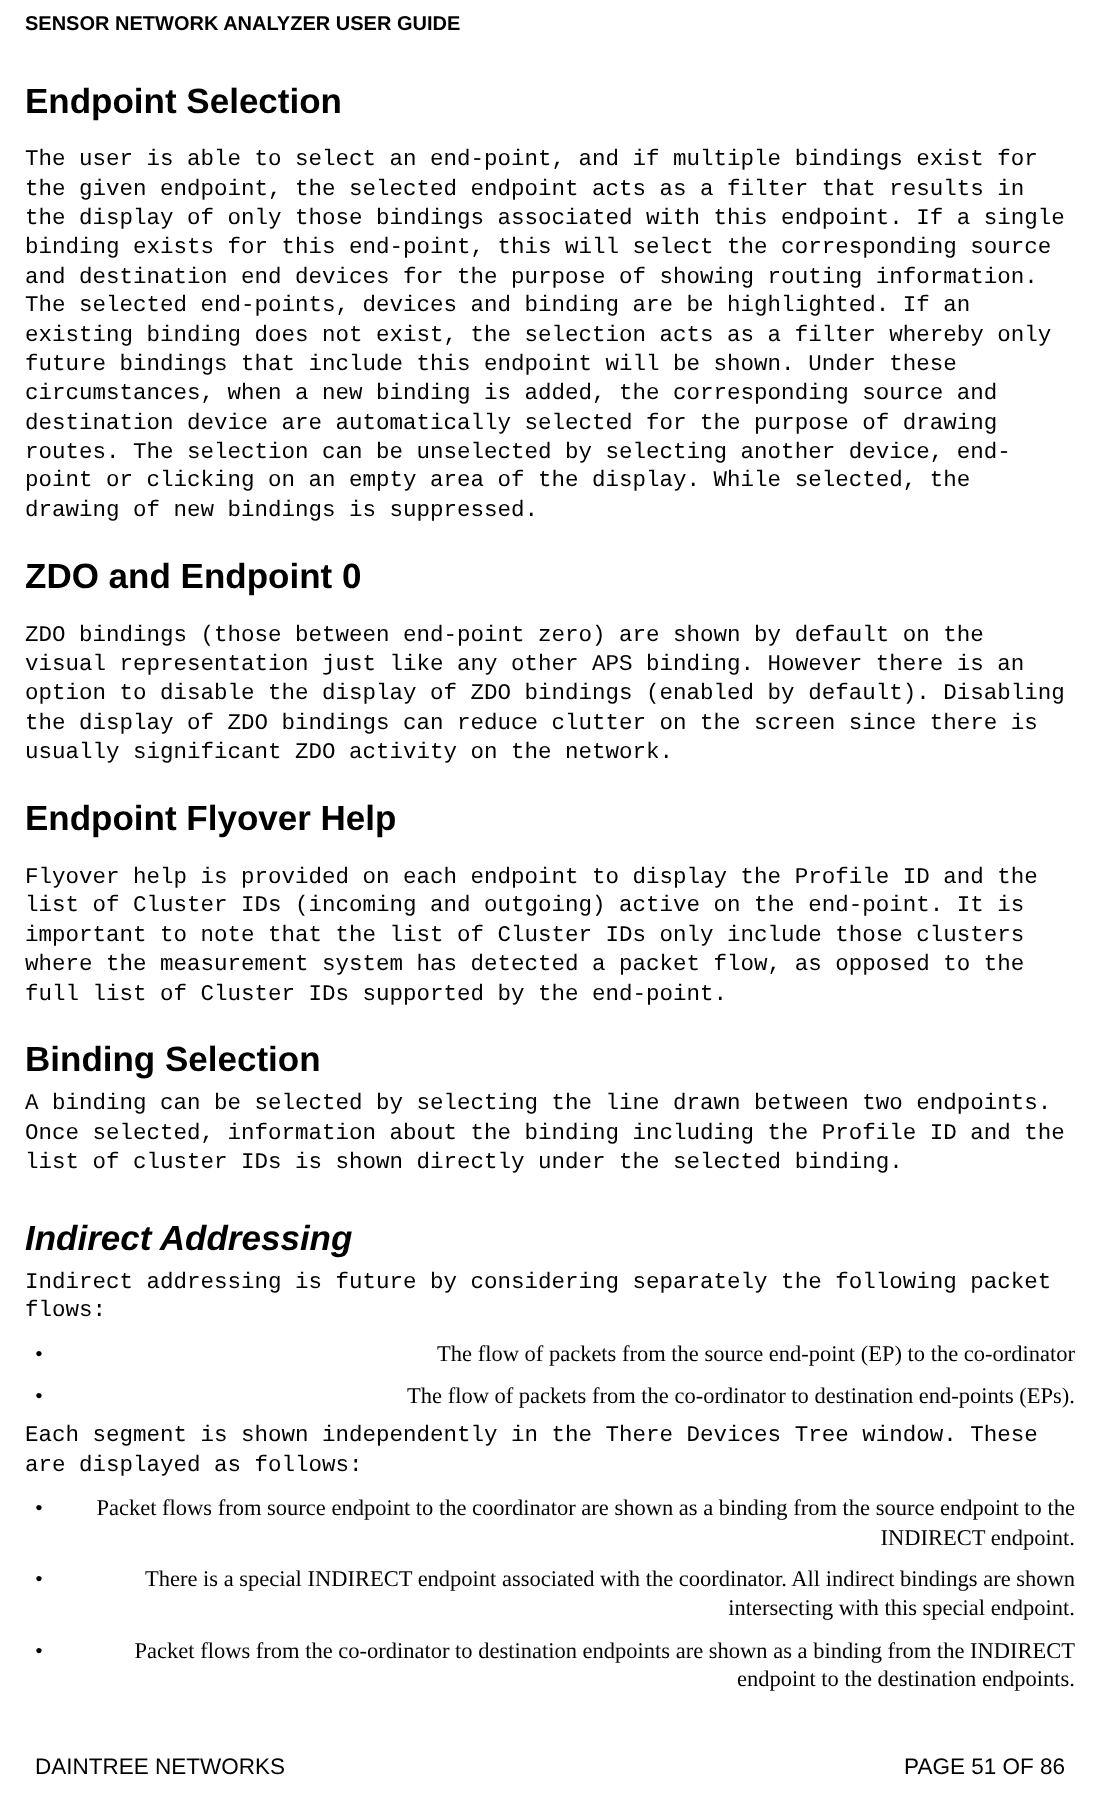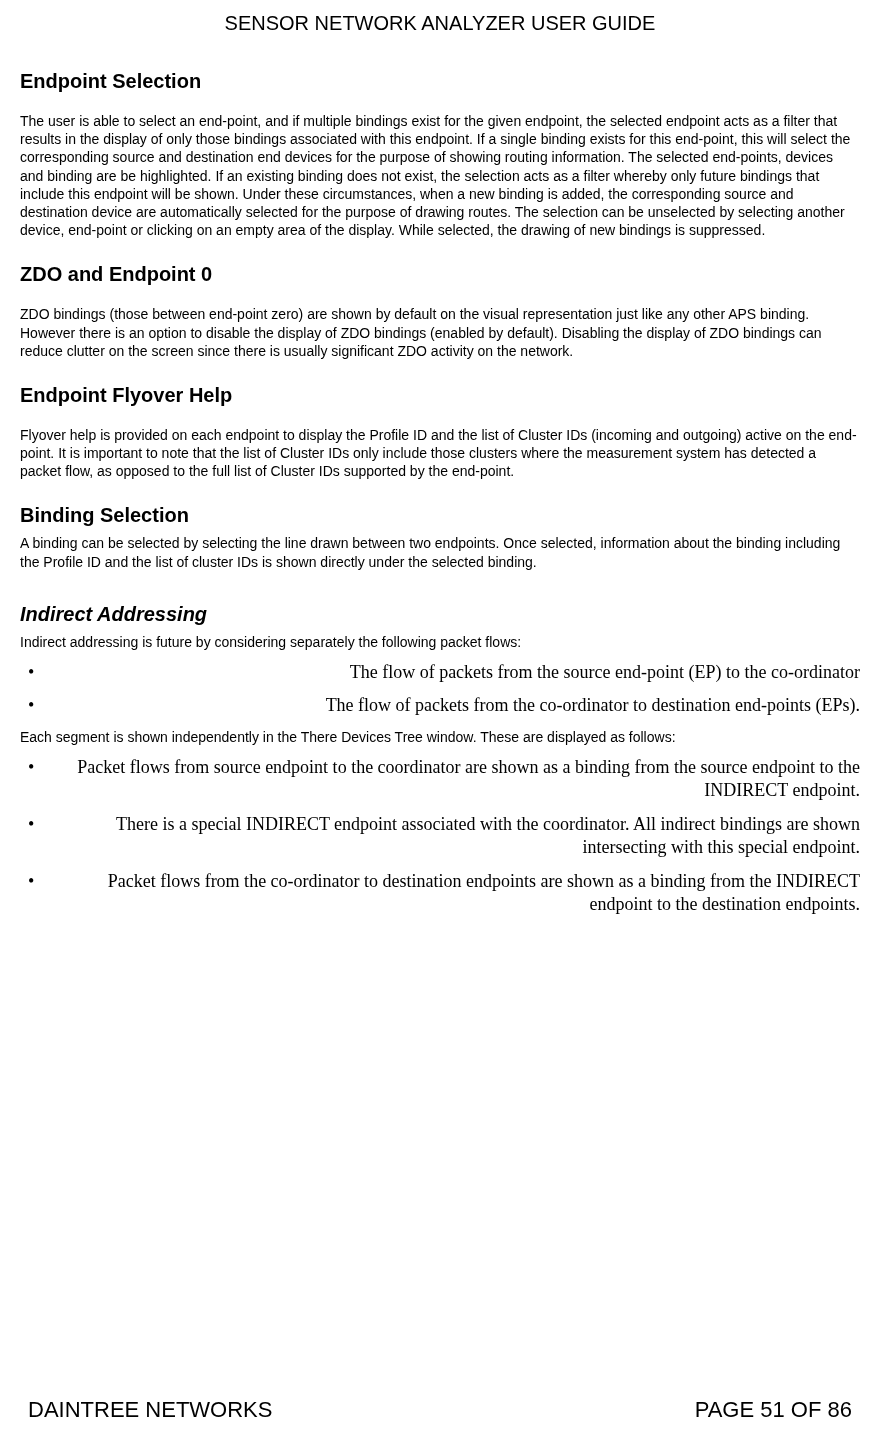--- a/index.html
+++ b/index.html
@@ -9,39 +9,38 @@
       background: #ffffff;
       font-family: "Times New Roman", Times, serif;
       font-size: 18px;
       line-height: 1.3;
       color: #000;
       position: relative;
       padding: 10px 20px 0 20px;
     }
     .doc-title {
       font-family: Arial, Helvetica, sans-serif;
-      font-weight: normal;
-      font-size: 20px;
-      text-align: center;
+      font-weight: bold;
+      font-size: 16px;
       margin-bottom: 32px;
     }
     h2.section {
       font-family: Arial, Helvetica, sans-serif;
       font-weight: bold;
-      font-size: 20px;
+      font-size: 28px;
       margin-top: 22px;
       margin-bottom: 18px;
     }
     h2.section.tight {
       margin-bottom: 6px;
       margin-top: 22px;
     }
     p.body {
-      font-family: Liberation Sans, sans-serif;
-      font-size: 14px;
+      font-family: Liberation Mono, monospace;
+      font-size: 18px;
       margin-bottom: 10px;
     }
     ul.bullets {
       list-style: none;
       padding-left: 0;
       margin-top: 6px;
       margin-bottom: 10px;
     }
     ul.bullets li {
       position: relative;
@@ -59,21 +58,21 @@
       font-size: 18px;
     }
     .footer {
       position: absolute;
       bottom: 22px;
       left: 28px;
       right: 28px;
       display: flex;
       justify-content: space-between;
       font-family: Arial, Helvetica, sans-serif;
-      font-size: 22px;
+      font-size: 18px;
       align-items: center;
     }
   </style>
 </head>
 <body>
 
 <div class="doc-title">SENSOR NETWORK ANALYZER USER GUIDE</div>
 
 <h2 class="section">Endpoint Selection</h2>
 <p class="body">The user is able to select an end-point, and if multiple bindings exist for the given endpoint, the selected endpoint acts as a filter that results in the display of only those bindings associated with this endpoint. If a single binding exists for this end-point, this will select the corresponding source and destination end devices for the purpose of showing routing information. The selected end-points, devices and binding are be highlighted. If an existing binding does not exist, the selection acts as a filter whereby only future bindings that include this endpoint will be shown. Under these circumstances, when a new binding is added, the corresponding source and destination device are automatically selected for the purpose of drawing routes. The selection can be unselected by selecting another device, end-point or clicking on an empty area of the display. While selected, the drawing of new bindings is suppressed.</p>

